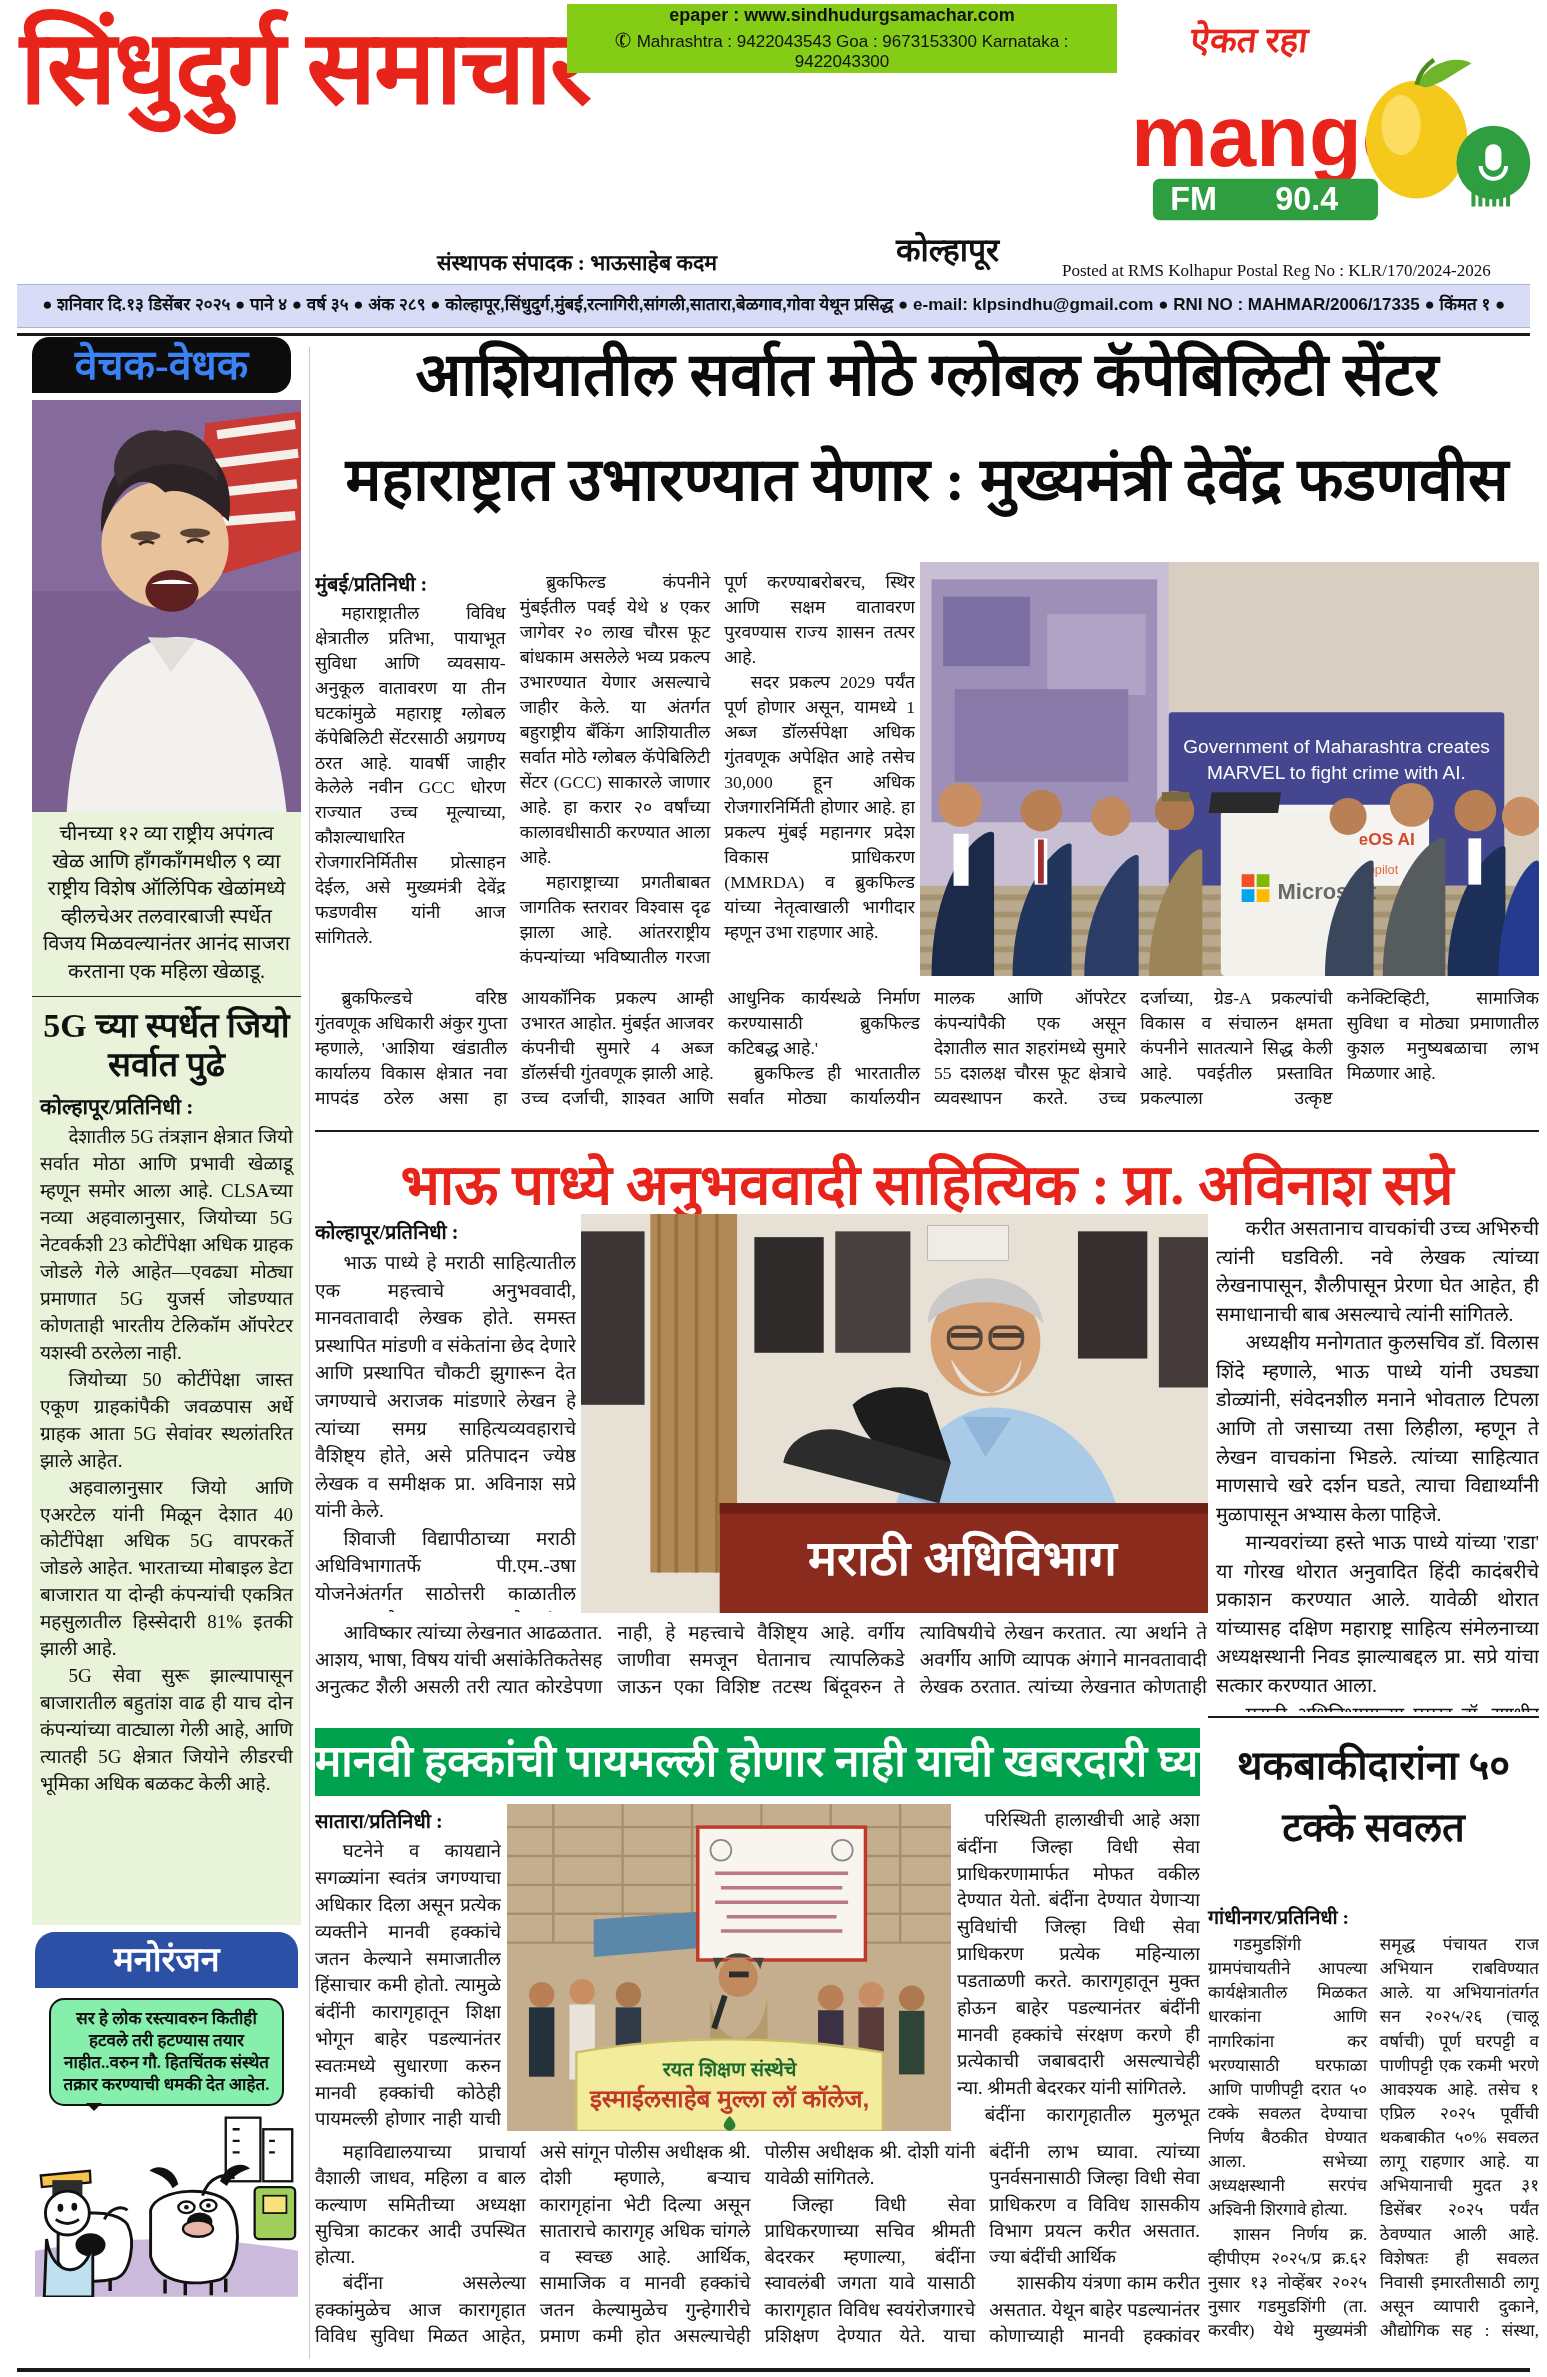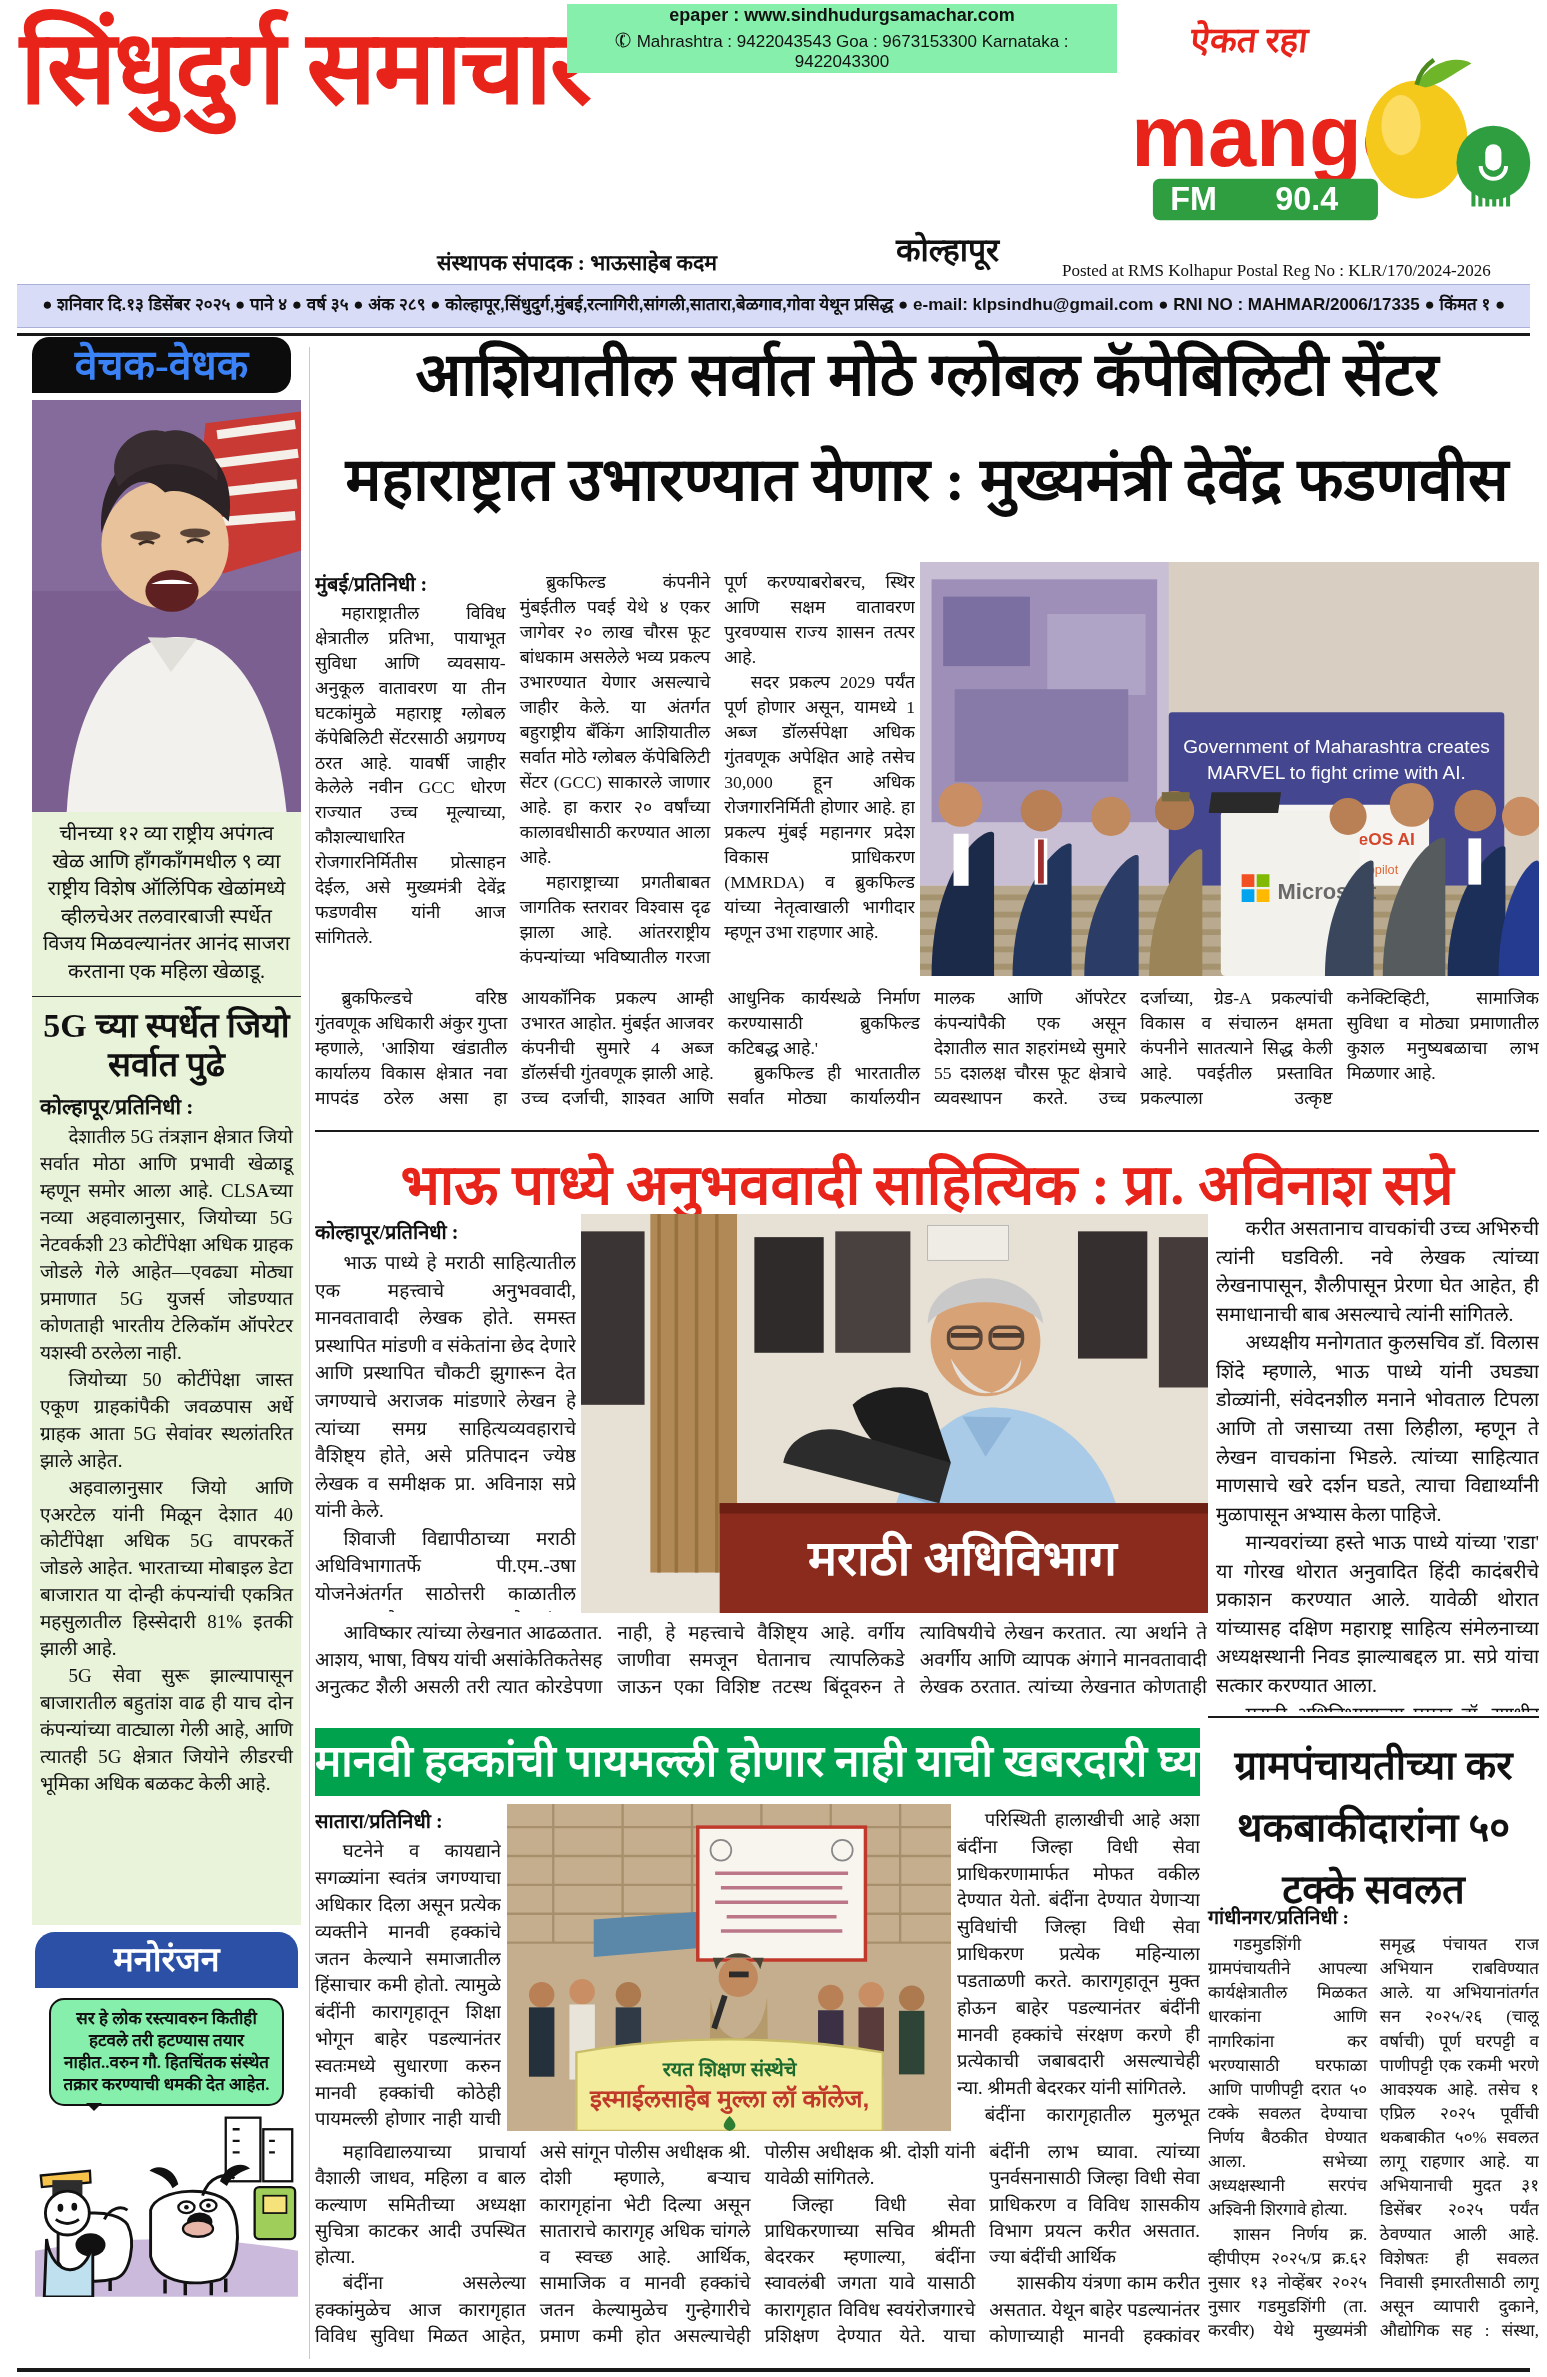--- a/index.html
+++ b/index.html
@@ -1,20 +1,20 @@
 <!DOCTYPE html>
 <html lang="mr" style="font-size:9.3px"><head>
 <meta charset="utf-8">
 <style>
   html,body{margin:0;padding:0;}
   body{width:1548px;height:2377px;position:relative;background:#ffffff;
        font-family:"Liberation Serif","DejaVu Serif",serif;color:#111;}
   .abs{position:absolute;}
   
-  .topcenter{left:567px;top:3.5px;width:543px;text-align:center;z-index:3;background:#86efac;padding:1.2px 3.5px;}
+  .topcenter{left:567px;top:3.5px;width:543px;text-align:center;z-index:3;background:#84cc16;padding:1.2px 3.5px;}
   .epaper{font-family:"Liberation Sans",sans-serif;font-weight:bold;font-size:18px;}
   .phones{font-family:"Liberation Sans",sans-serif;font-size:17px;margin-top:3.5px;}
   .phone-ic{display:inline-block;transform:rotate(-20deg);font-size:19.7px;}
   .masthead{left:20px;top:17.3px;font-size:103px;font-weight:bold;color:#e8231a;
             white-space:nowrap;z-index:1;line-height:1.0;letter-spacing:-2.3px;}
   .founder{left:437px;top:247px;font-size:21.4px;font-weight:bold;z-index:4;}
   .edition{left:896px;top:227px;font-size:32px;font-weight:bold;z-index:4;text-align:right;}
   .postal{left:1062px;top:261px;font-size:17px;z-index:4;}
   .radio-tag{left:1191px;top:15px;font-size:35px;font-weight:bold;color:#e8231a;transform:skewX(-6deg);z-index:2;}
   .mango{left:1125px;top:53px;z-index:2;}
@@ -344,21 +344,20 @@
     <p>बंदींना कारागृहातील मुलभूत हक्क कायद्याने व घटनेने दिले आहेत. त्यासाठी विविध</p>
   </div>
 <div class="abs cols doshi-bottom">
     <p>महाविद्यालयाच्या प्राचार्या वैशाली जाधव, महिला व बाल कल्याण समितीच्या अध्यक्षा सुचित्रा काटकर आदी उपस्थित होत्या.</p>
     <p>बंदींना असलेल्या हक्कांमुळेच आज कारागृहात विविध सुविधा मिळत आहेत, असे सांगून पोलीस अधीक्षक श्री. दोशी म्हणाले, बऱ्याच कारागृहांना भेटी दिल्या असून साताराचे कारागृह अधिक चांगले व स्वच्छ आहे. आर्थिक, सामाजिक व मानवी हक्कांचे जतन केल्यामुळेच गुन्हेगारीचे प्रमाण कमी होत असल्याचेही पोलीस अधीक्षक श्री. दोशी यांनी यावेळी सांगितले.</p>
     <p>जिल्हा विधी सेवा प्राधिकरणाच्या सचिव श्रीमती बेदरकर म्हणाल्या, बंदींना स्वावलंबी जगता यावे यासाठी कारागृहात विविध स्वयंरोजगारचे प्रशिक्षण देण्यात येते. याचा बंदींनी लाभ घ्यावा. त्यांच्या पुनर्वसनासाठी जिल्हा विधी सेवा प्राधिकरण व विविध शासकीय विभाग प्रयत्न करीत असतात. ज्या बंदींची आर्थिक</p>
     <p>शासकीय यंत्रणा काम करीत असतात. येथून बाहेर पडल्यानंतर कोणाच्याही मानवी हक्कांवर गदा येईल असे कृत्य करु नये. बंदींना आवश्यक त्या सुविधा मिळण्यासाठी जिल्हा विधी सेवा प्राधिकरणासोबत प्रशासनही प्रयत्न करीत असल्याचे अपर जिल्हाधिकारी श्री. माने यांनी सांगितले. कार्यक्रमाच्या प्रारंभी सुचित्रा काटकर यांनी बंदींना असणाऱ्या कायदे व देण्यात येणाऱ्या सुविधांची माहिती दिली.</p>
   </div>
 
 <div class="abs gram-h">
-  <div>ग्रामपंचायतीच्या कर</div>
   <div>थकबाकीदारांना ५० टक्के सवलत</div>
 </div>
 <div class="abs gram-by">गांधीनगर/प्रतिनिधी :</div>
 <div class="abs cols gram-body">
     <p>गडमुडशिंगी ग्रामपंचायतीने आपल्या कार्यक्षेत्रातील मिळकत धारकांना आणि नागरिकांना कर भरण्यासाठी घरफाळा आणि पाणीपट्टी दरात ५० टक्के सवलत देण्याचा निर्णय बैठकीत घेण्यात आला. सभेच्या अध्यक्षस्थानी सरपंच अश्विनी शिरगावे होत्या.</p>
     <p>शासन निर्णय क्र. व्हीपीएम २०२५/प्र क्र.६२ नुसार १३ नोव्हेंबर २०२५ नुसार गडमुडशिंगी (ता. करवीर) येथे मुख्यमंत्री समृद्ध पंचायत राज अभियान राबविण्यात आले. या अभियानांतर्गत सन २०२५/२६ (चालू वर्षाची) पूर्ण घरपट्टी व पाणीपट्टी एक रकमी भरणे आवश्यक आहे. तसेच १ एप्रिल २०२५ पूर्वीची थकबाकीत ५०% सवलत लागू राहणार आहे. या अभियानाची मुदत ३१ डिसेंबर २०२५ पर्यंत ठेवण्यात आली आहे. विशेषतः ही सवलत निवासी इमारतीसाठी लागू असून व्यापारी दुकाने, औद्योगिक सह : संस्था, वाणिज्य इमारती, या सवलती मधून वगळण्यात आले आहेत. तसेच ग्रामपंचायतीने दिलेल्या खासगी पाणी कनेक्शन बिलाकरीता सवलत लागू नाही. ग्रामपंचायत सक्षमीकरणासाठी उपयुक्त असल्याने सर्व करदात्यांनी या योजनेचा लाभ घ्यावा असे आवाहन ग्रामपंचायत अधिकारी संदीप धनवडे यांनी केले. तसेच या सभेसाठी गडमुडशिंगी ग्रामपंचायत सदस्य, आजी-माजी पदाधिकारी ग्रामस्थ मोठ्या संख्येने उपस्थित होते.</p>
   </div>
 
 <div class="abs hrule" style="left:17.3px;top:2368px;width:1513px;height:3.5px;"></div>
 

